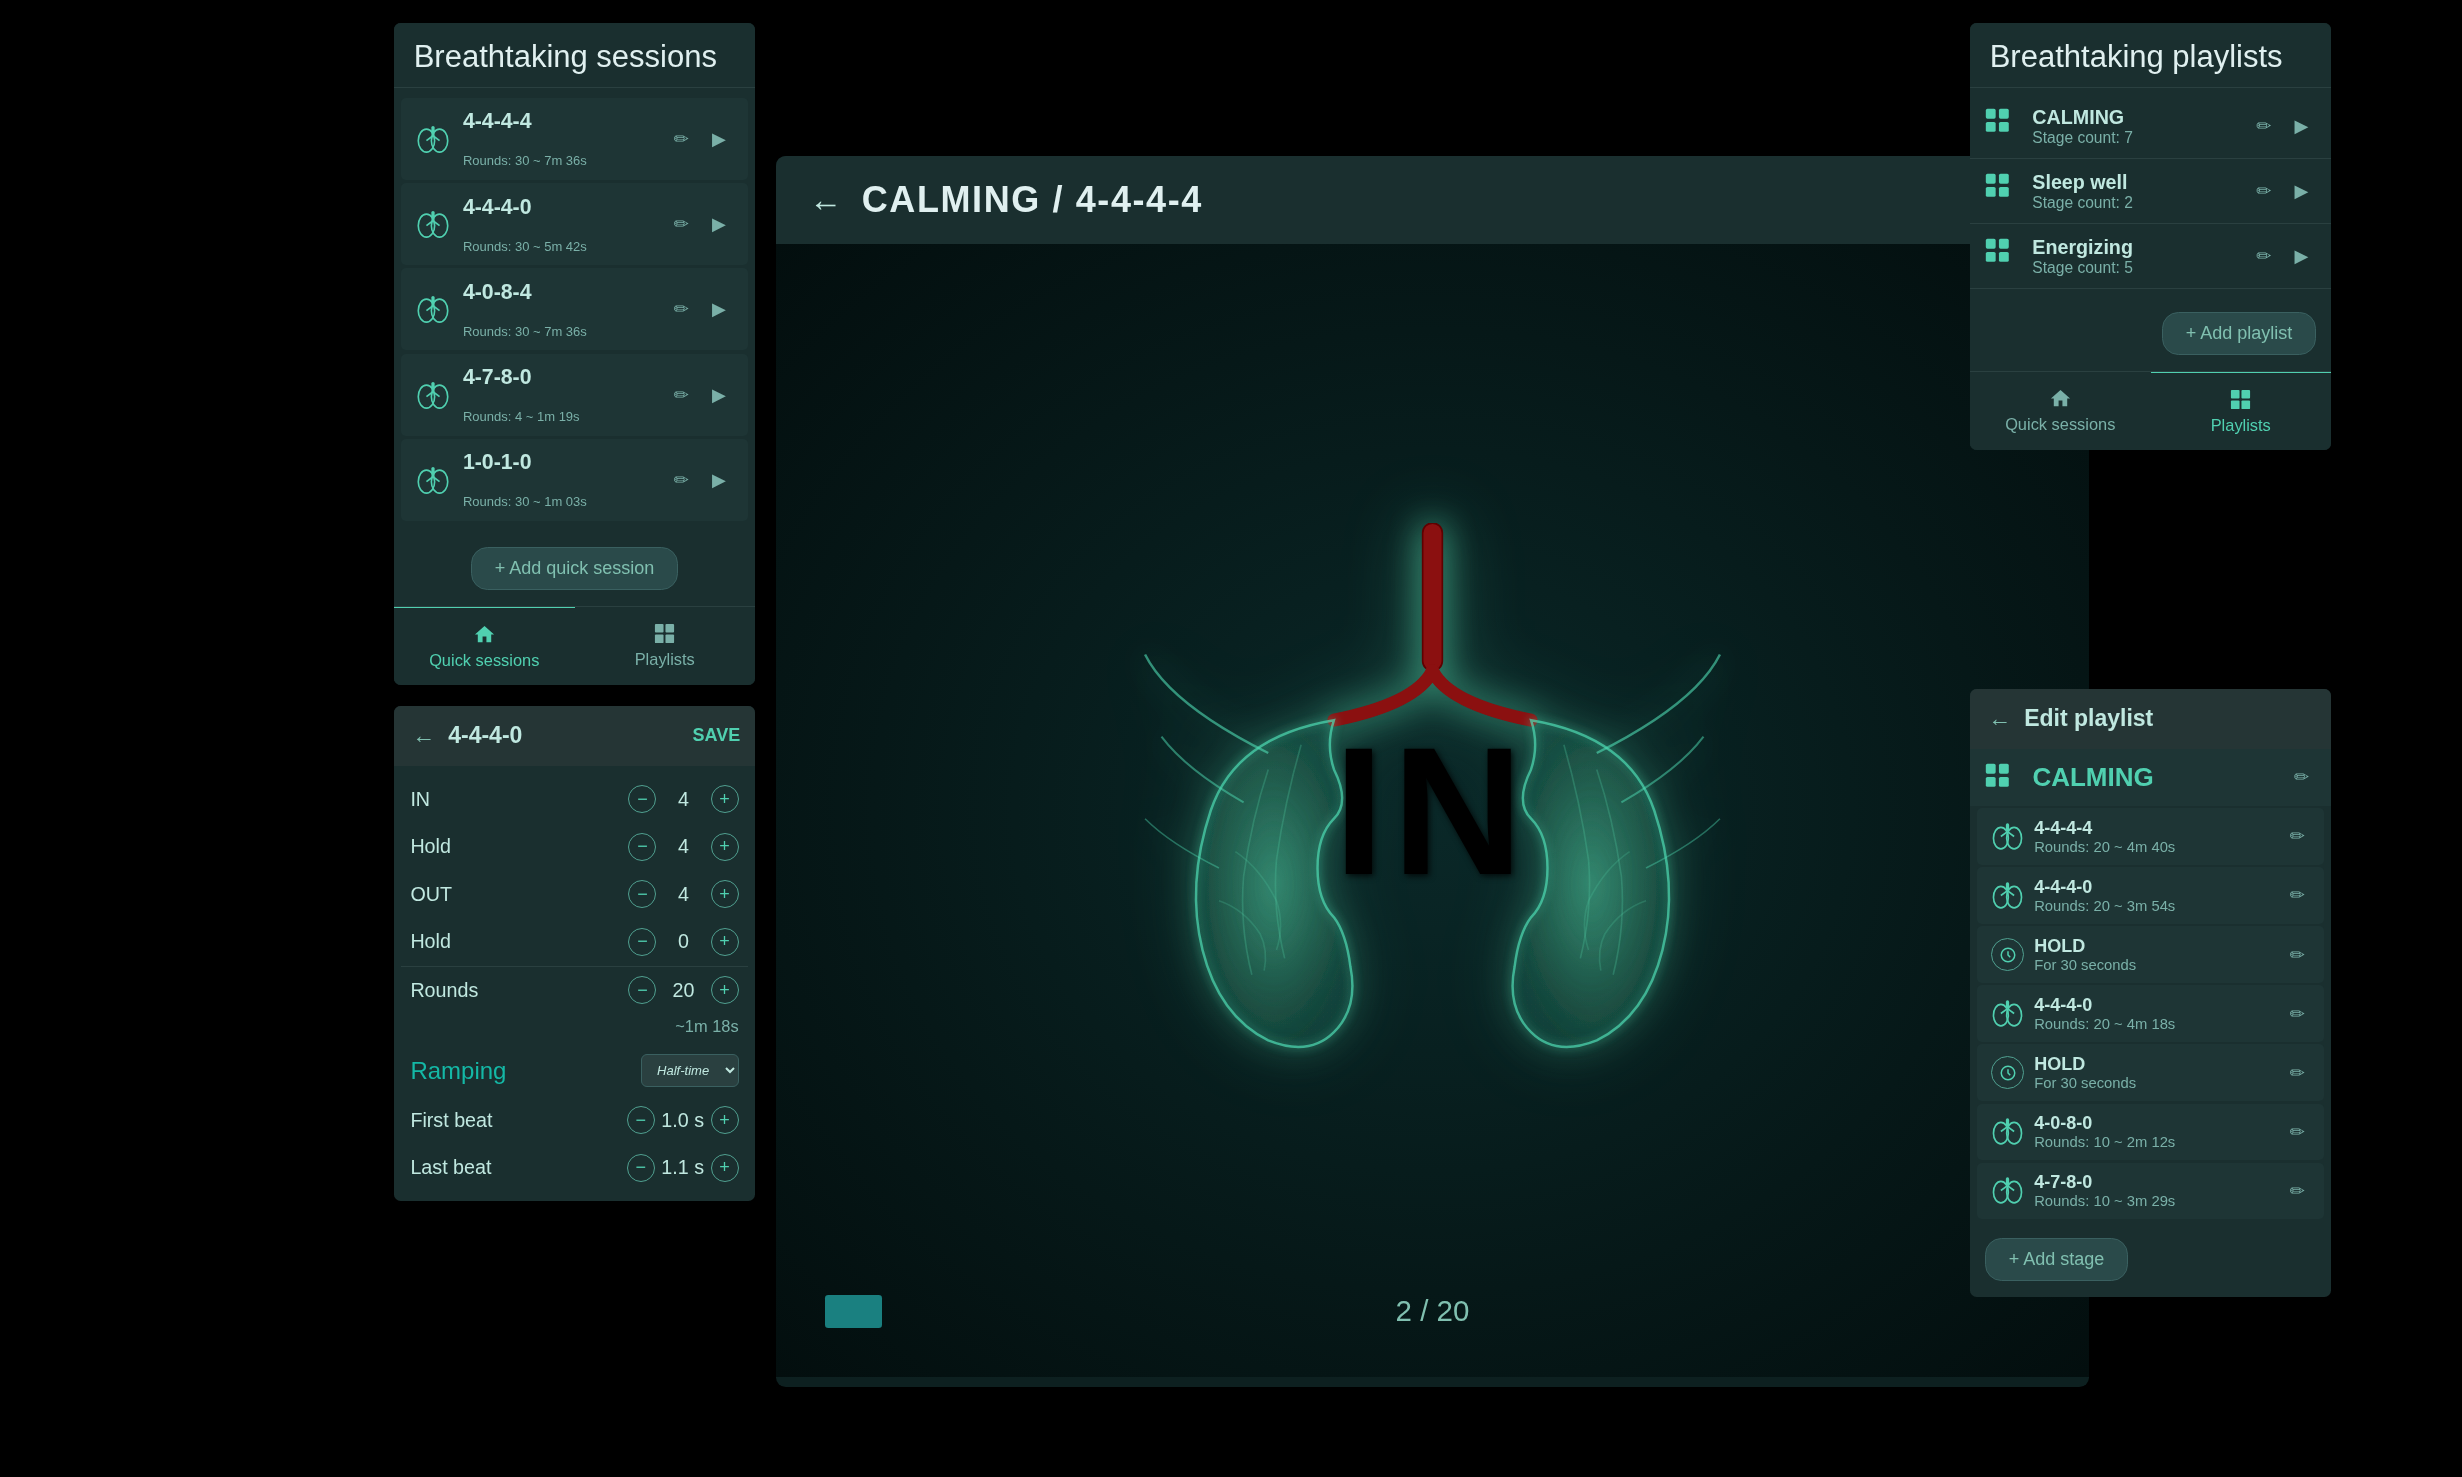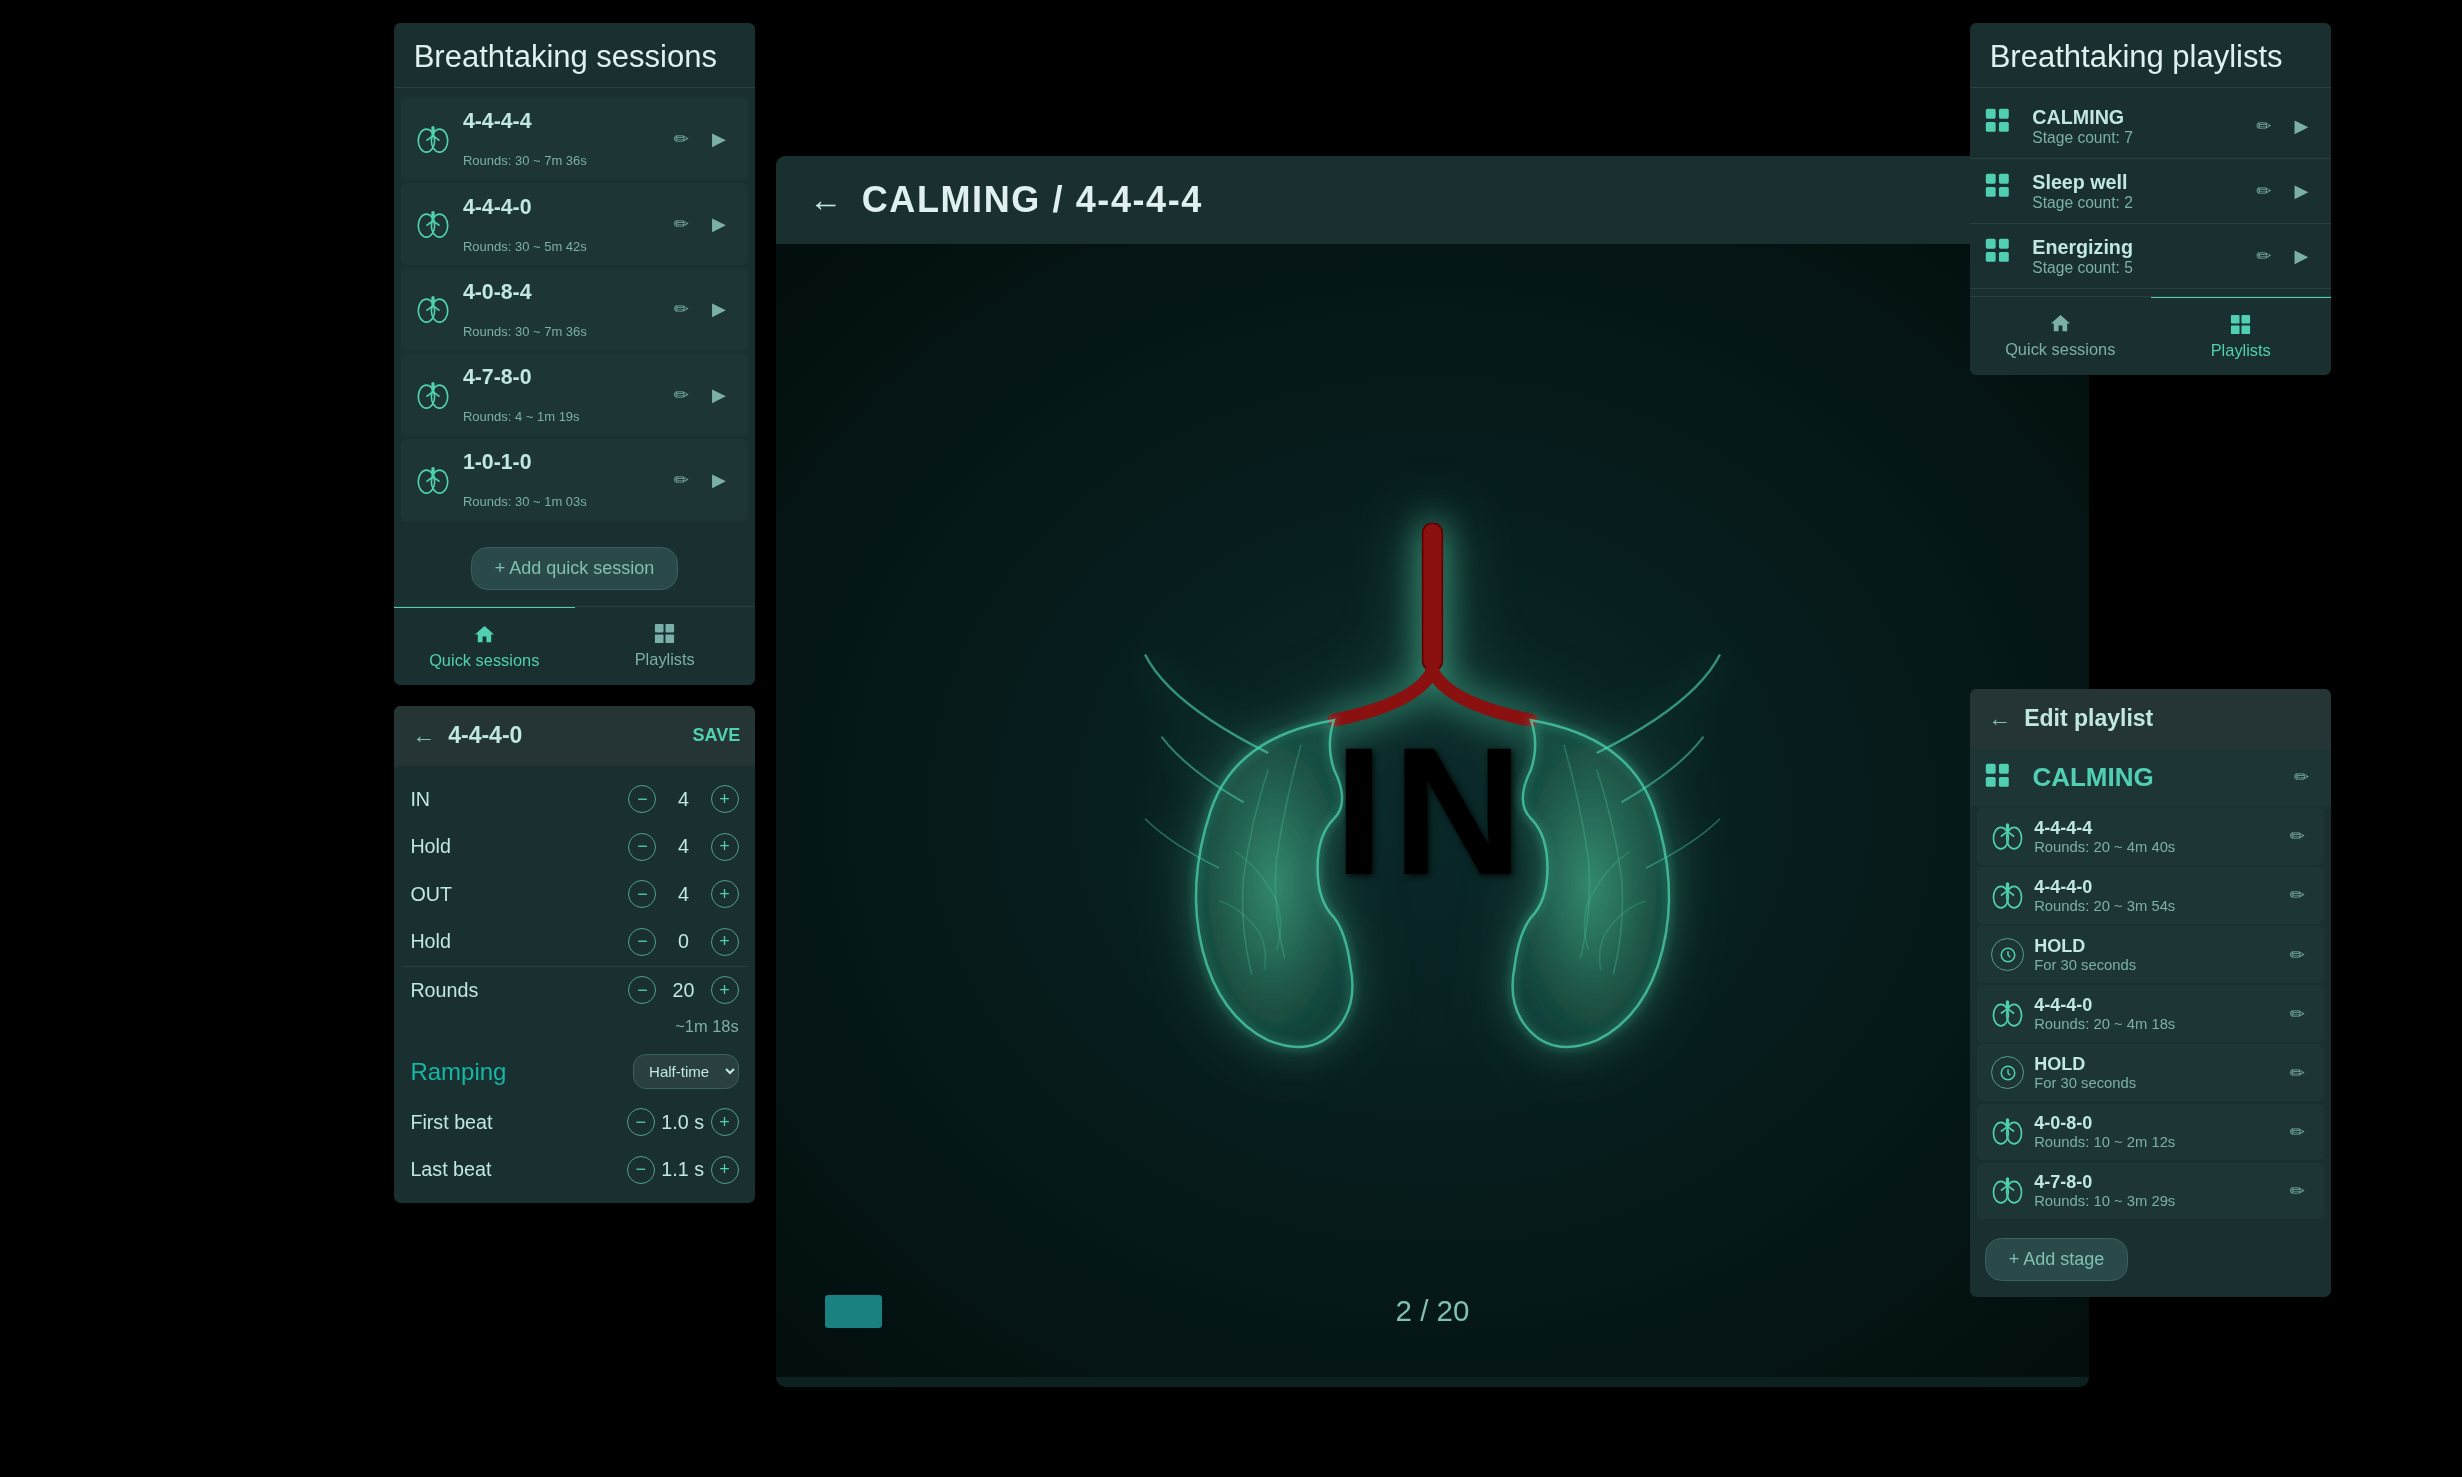--- a/index.html
+++ b/index.html
@@ -216,23 +216,24 @@
       display: flex;
       align-items: center;
       padding: 9.8px 16.4px;
     }
     .edit-row-select .edit-label { font-size: 24px; color: #14b8a6; }
     .select-control {
       background: #2a4040;
       border: 0.8px solid #3a6060;
       color: #c0e8e0;
       padding: 6.6px 11.5px;
-      border-radius: 13px;
-      font-size: 15px;
+      border-radius: 6px;
+      font-size: 13px;
       cursor: pointer;
+      font-style: italic;
     }
 
     
     .main-view {
       position: absolute;
       left: 776px;
       top: 156px;
       width: 1313px;
       height: 1231px;
       background: #0d2020;
@@ -803,20 +804,23 @@
         <div class="playlist-stage">Stage count: 5</div>
       </div>
       <div class="playlist-actions">
         <button class="session-action-btn">✏</button>
         <button class="session-action-btn">▶</button>
       </div>
     </div>
 
   </div>
 
+  <div class="add-playlist-area">
+    <button class="add-btn">+ Add playlist</button>
+  </div>
 
   <div class="panel-tabs">
     <button class="panel-tab">
       <svg viewBox="0 0 24 24" fill="currentColor">
         <path d="M10 20v-6h4v6h5v-8h3L12 3 2 12h3v8z"></path>
       </svg>
       <span>Quick sessions</span>
     </button>
     <button class="panel-tab active">
       <svg viewBox="0 0 24 24" fill="currentColor">

